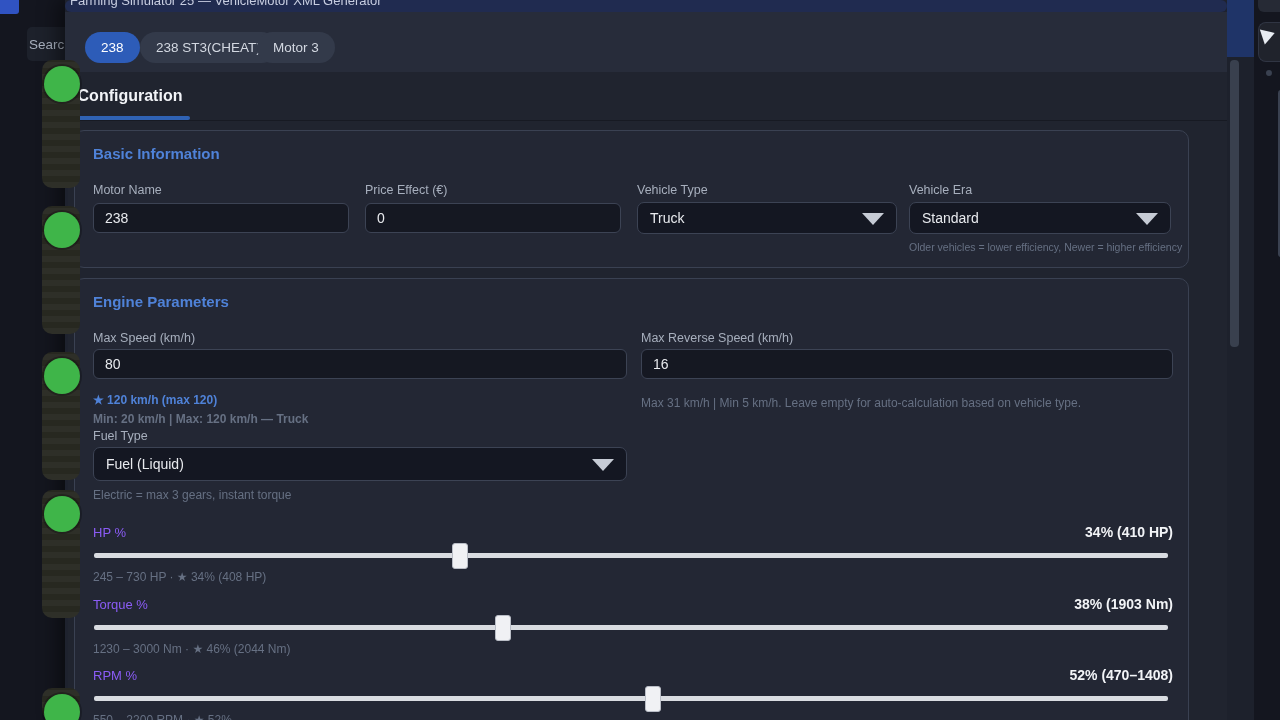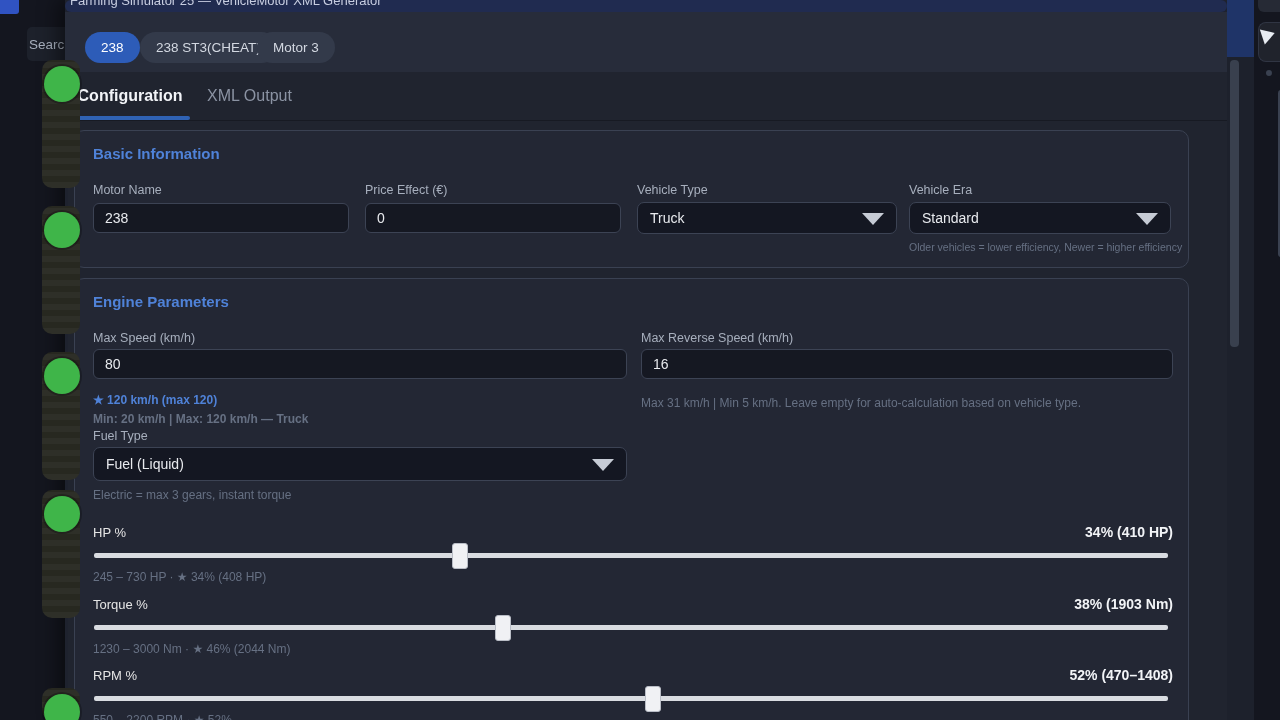--- a/index.html
+++ b/index.html
@@ -43,21 +43,21 @@
            font-family:"Liberation Sans",sans-serif;outline:none;}
   .f-select{position:absolute;height:32px;background:#141722;border:1px solid #3c4354;border-radius:7px;
             display:flex;align-items:center;color:#e8eaee;font-size:14px;padding:0 12px;
             box-sizing:border-box;cursor:pointer;}
   .chev{position:absolute;right:12px;top:50%;margin-top:-5px;width:0;height:0;
         border-left:11px solid transparent;border-right:11px solid transparent;
         border-top:12px solid #c6cbd5;}
   .helper{position:absolute;font-size:11.5px;color:#667083;white-space:nowrap;}
   .helper-blue{position:absolute;font-size:12px;font-weight:bold;color:#4f82d8;white-space:nowrap;}
 
-  .sl-label{position:absolute;font-size:13px;color:#e5e5e5;}
+  .sl-label{position:absolute;font-size:13px;color:#8b5cf6;}
   .sl-value{position:absolute;right:15px;font-size:14px;font-weight:bold;color:#f2f4f7;white-space:nowrap;}
   .sl-track{position:absolute;left:19px;width:1074px;height:5px;background:#d9dce1;border-radius:2px;}
   .sl-handle{position:absolute;top:-10px;width:14px;height:24px;background:#f0f1f4;
              border:1px solid #b9bdc6;border-radius:3px;cursor:pointer;}
 
   
   .inner-thumb{left:1213px;top:90px;width:6px;height:167px;background:#3a4150;border-radius:3px;z-index:4;}
   .outer-strip{left:1227px;top:0;width:27px;height:720px;background:#1d212c;z-index:2;}
   .outer-navy{left:1227px;top:0;width:27px;height:57px;background:#1f3468;z-index:3;}
   .outer-thumb{left:1230px;top:60px;width:9px;height:287px;background:#39404e;border-radius:4px;z-index:3;}
@@ -100,23 +100,20 @@
       <div class="pill" style="left:75px;">238 ST3(CHEAT)</div>
       <div class="pill" style="left:192px;">Motor 3</div>
     </div>
 
     <div class="abs panel"></div>
 
     <div class="abs tabrow">
       <div class="vtab active" style="left:2px;width:120px;">
         <span>Configuration</span>
         <div class="underline"></div>
-      </div>
-      <div class="vtab" style="left:124px;width:115px;">
-        <span>XML Output</span>
       </div>
     </div>
 
     <div class="abs card" style="left:9px;top:130px;width:1113px;height:136px;">
       <div class="card-heading">Basic Information</div>
 
       <div class="f-label" style="left:18px;top:52px;">Motor Name</div>
       <input class="f-input" style="left: 18px; top: 72px; width: 256px;" value="238">
 
       <div class="f-label" style="left:290px;top:52px;">Price Effect (€)</div>

